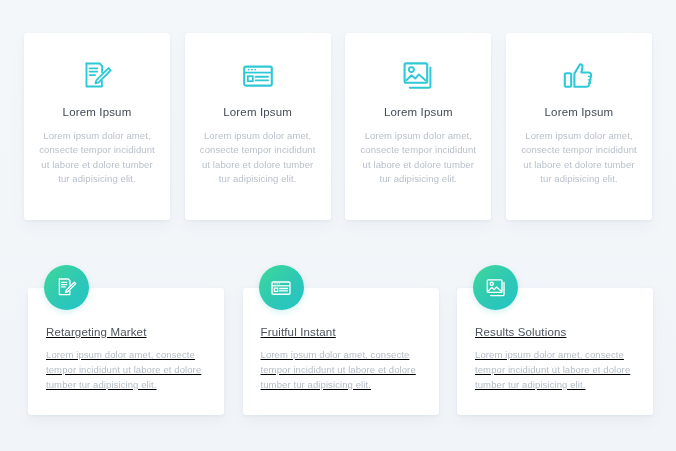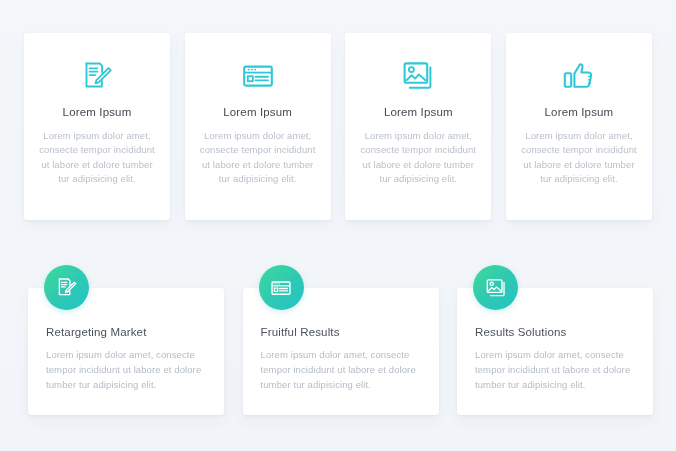--- a/index.html
+++ b/index.html
@@ -86,20 +86,21 @@
 
   .solution-card {
     position: relative;
     width: 196px;
     min-height: 127px;
     background: #ffffff;
     border-radius: 3px;
     padding: 38px 21px 19px 18px;
     box-shadow: 0 1px 3px rgba(90,110,140,0.07),
                 0 6px 14px rgba(90,110,140,0.055);
+    text-decoration: underline;
   }
 
   .badge {
     position: absolute;
     left: 16px;
     top: -23px;
     width: 45px;
     height: 45px;
     border-radius: 50%;
     background: linear-gradient(135deg, #3ed99a 0%, #2ec8b4 55%, #23c4c8 100%);
@@ -213,21 +214,21 @@
             <rect x="3.2" y="7.6" width="27.6" height="19" rx="1.6" stroke="#ffffff" stroke-width="2.2"></rect>
             <path d="M3.2 13.6h27.6" stroke="#ffffff" stroke-width="1.9"></path>
             <circle cx="7.6" cy="10.6" r="1" fill="#ffffff"></circle>
             <circle cx="10.9" cy="10.6" r="1" fill="#ffffff"></circle>
             <circle cx="14.2" cy="10.6" r="1" fill="#ffffff"></circle>
             <rect x="6.8" y="17.2" width="5" height="5" stroke="#ffffff" stroke-width="1.9"></rect>
             <path d="M14.6 17.8h12.4M14.6 21.4h12.4" stroke="#ffffff" stroke-width="2" stroke-linecap="round"></path>
           </svg>
         </span>
       </div>
-      <div class="solution-title">Fruitful Results</div>
+      <div class="solution-title">Fruitful Instant</div>
       <div class="solution-desc">Lorem ipsum dolor amet, consecte tempor incididunt ut labore et dolore tumber tur adipisicing elit.</div>
     </div>
 
     <div class="solution-card">
       <div class="badge">
         <span>
           <svg width="22" height="22" viewBox="0 0 34 34" fill="none">
             <rect x="3.6" y="4.4" width="22.6" height="19.4" rx="1.5" stroke="#ffffff" stroke-width="2.2"></rect>
             <circle cx="10.4" cy="10.6" r="2.5" stroke="#ffffff" stroke-width="2"></circle>
             <path d="M5.4 21.2l5.2-5 3.6 3.4 3.6-4.2 6.6 5.8" stroke="#ffffff" stroke-width="2" stroke-linecap="round" stroke-linejoin="round"></path>

